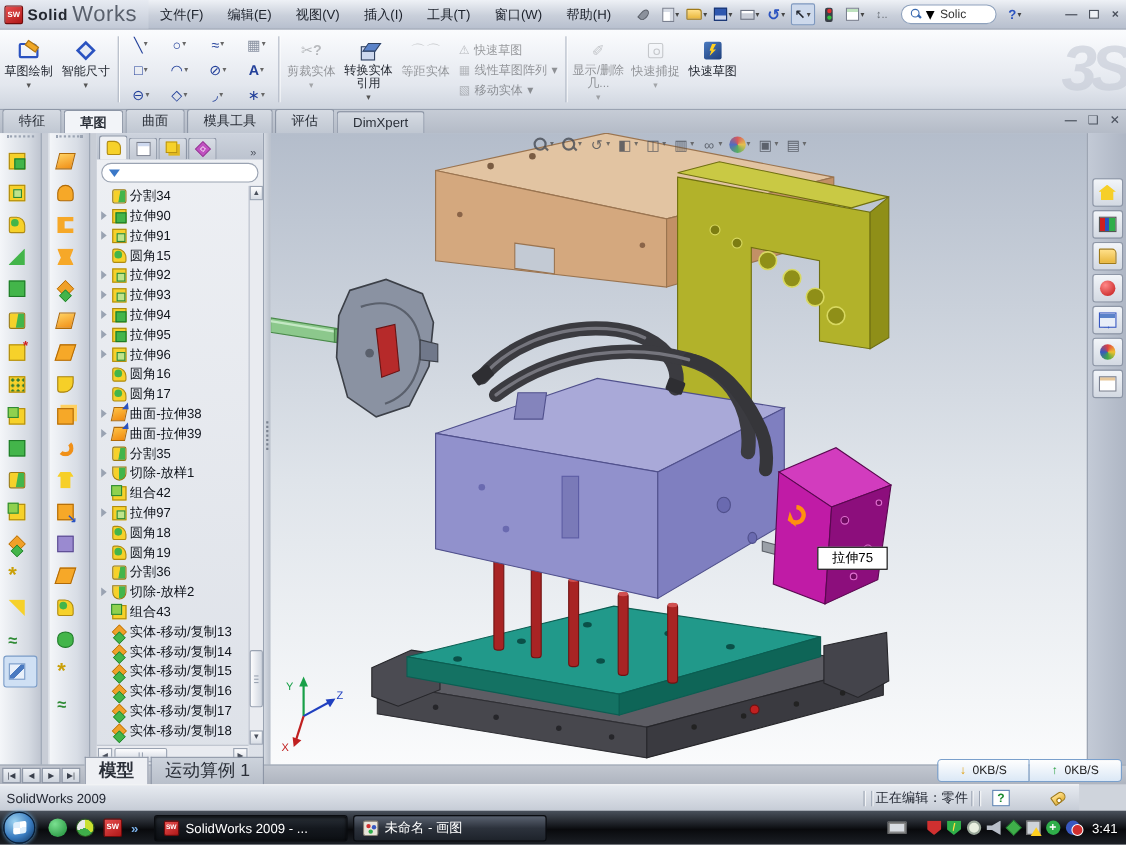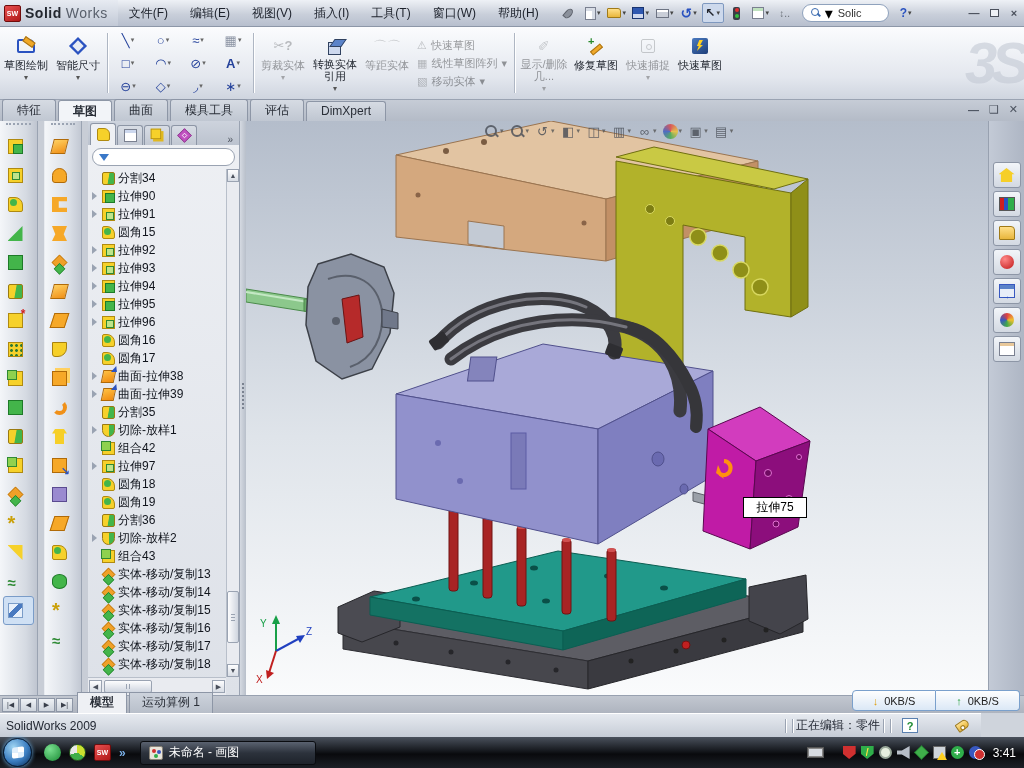--- a/index.html
+++ b/index.html
@@ -8,21 +8,21 @@
 
   
   #titlebar{position:absolute;left:0;top:0;width:1024px;height:27px;
     background:linear-gradient(#eef1f6,#c9cfda 55%,#b7bfce);border-bottom:1px solid #8d97a8;
     display:flex;align-items:center;}
   .brand{display:flex;align-items:center;gap:4px;padding:0 10px 0 4px;height:100%;
     background:linear-gradient(#e7ebf2,#c2c9d6);}
   .swcube{width:17px;height:17px;background:linear-gradient(145deg,#e85050,#b01818);border:1px solid #700c0c;
     border-radius:2px;color:#fff;font-size:7px;font-weight:bold;display:flex;align-items:center;justify-content:center;}
   .brand b{font-size:14px;color:#23272f;letter-spacing:.5px;}
-  .brand i{font-style:normal;font-size:14px;color:#59606c;letter-spacing:.5px;text-align:right;}
+  .brand i{font-style:normal;font-size:20px;color:#59606c;letter-spacing:.5px;text-align:right;}
   #menus{display:flex;height:100%;align-items:center;}
   .menu-item{padding:0 11px;font-size:12px;color:#1c212b;height:100%;display:flex;align-items:center;cursor:default;}
   #tb-icons{display:flex;align-items:center;gap:2px;margin-left:8px;flex:1;}
   .tbi{width:22px;height:20px;display:flex;align-items:center;justify-content:center;border:1px solid transparent;border-radius:2px;}
   .tbi .car{font-size:7px;color:#444;margin-left:1px;}
   .i-pin{width:7px;height:11px;background:#8b919c;border-radius:50% 50% 50% 0;transform:rotate(40deg);border:1px solid #5c616b;}
   .i-new{width:11px;height:13px;background:#fff;border:1px solid #7a8090;box-shadow:inset -3px 3px 0 #d8dde6;}
   .i-open{width:14px;height:10px;background:linear-gradient(#ffe08a,#e8b63c);border:1px solid #a07a18;border-radius:1px 3px 1px 1px;}
   .i-save{width:12px;height:12px;background:#2f58b0;border:1px solid #1a3570;box-shadow:inset 0 -4px 0 #cfd8ee;}
   .i-print{width:13px;height:9px;background:#c9ced8;border:1px solid #6d7483;box-shadow:inset 0 2px 0 #fff;}
@@ -206,21 +206,21 @@
   .netpill{display:flex;align-items:center;justify-content:center;gap:6px;width:84px;height:21px;
     background:linear-gradient(#fefefe,#dbe8f6);border:1px solid #7aa0cc;font-size:11px;color:#222;}
   .netpill:first-child{border-radius:4px 0 0 4px;}
   .netpill:last-child{border-radius:0 4px 4px 0;border-left:none;}
   .arr-dn{color:#e0a010;font-weight:bold;} .arr-up{color:#2aa040;font-weight:bold;}
 
   
   #doctabs{position:absolute;left:0;top:695px;width:1024px;height:18px;background:linear-gradient(#c2c7d0,#aeb4bf);display:flex;align-items:flex-end;border-top:1px solid #98a1b0;}
   .navbtns{display:flex;gap:1px;padding:0 2px 1px;}
   .navb{width:17px;height:14px;background:linear-gradient(#eef1f5,#cdd3dc);border:1px solid #8d96a6;font-size:7px;color:#3a404c;display:flex;align-items:center;justify-content:center;}
-  .dtab{padding:1px 12px 2px;font-size:12px;color:#2a2f38;background:linear-gradient(#cdd3dc,#b8bfca);border:1px solid #8d96a6;border-bottom:none;margin-left:2px;margin-top:44px;}
+  .dtab{padding:1px 12px 2px;font-size:16px;color:#2a2f38;background:linear-gradient(#cdd3dc,#b8bfca);border:1px solid #8d96a6;border-bottom:none;margin-left:2px;margin-top:44px;}
   .dtab.active{background:#eef0f4;font-weight:bold;}
 
   
   #statusbar{position:absolute;left:0;top:713px;width:981px;height:24px;background:linear-gradient(#e6eaf0,#c6ccd6);border-top:1px solid #fff;display:flex;align-items:center;font-size:12px;color:#232833;}
   #statusbar .lefttxt{padding-left:6px;flex:1;}
   .statsep{width:1px;height:14px;background:#9aa3b2;margin:0 3px;box-shadow:1px 0 0 #fff;}
   .helpbox{width:16px;height:15px;background:#fff;border:1px solid #5a80b0;color:#1a8a2e;font-weight:bold;font-size:11px;display:flex;align-items:center;justify-content:center;margin:0 8px;}
   .tagicon{width:13px;height:9px;background:linear-gradient(#ffe08a,#e8b63c);border:1px solid #a07a18;border-radius:1px 5px 5px 1px;transform:rotate(-35deg);margin-right:12px;position:relative;}
   .tagicon::after{content:"";position:absolute;left:2px;top:3px;width:3px;height:3px;border-radius:50%;background:#fff;border:1px solid #a07a18;}
 
@@ -456,26 +456,20 @@
         </div>
     </div>
     <div class="sep"></div>
     <div class="bigbtn dis">
       <span class="bic">
           <span class="offseti">✐</span>
         </span>
         <span>显示/删除几...</span>
         <span class="car">▾</span>
     </div>
-    <div class="bigbtn">
-      <span class="bic">
-          <span class="repairi"></span>
-        </span>
-      <span>修复草图</span>
-    </div>
     <div class="bigbtn dis">
       <span class="bic">
           <span class="snapi"></span>
         </span>
       <span>快速捕捉</span>
         <span class="car">▾</span>
     </div>
     <div class="bigbtn">
       <span class="bic">
           <span class="rapidi"></span>
@@ -1166,20 +1160,24 @@
     <div id="orb"></div>
     <div id="quicklaunch">
 
     <span class="qlic t-qlgreen"></span>
         <span class="qlic t-qlball"></span>
         <span class="qlic t-qlsw"></span>
       </div>
     <span class="qlchev">»</span>
     <div id="taskwins" style="margin-left:14px;">
 
+        <div class="taskwin active">
+          <span class="twic t-sw"></span>
+          <span>SolidWorks 2009 - ...</span>
+        </div>
 
         <div class="taskwin">
           <span class="twic t-paint"></span>
           <span>未命名 - 画图</span>
         </div>
       </div>
     <div id="tray">
       <span class="kbdic"></span>
       <span style="display:flex;gap:5px;">
 

